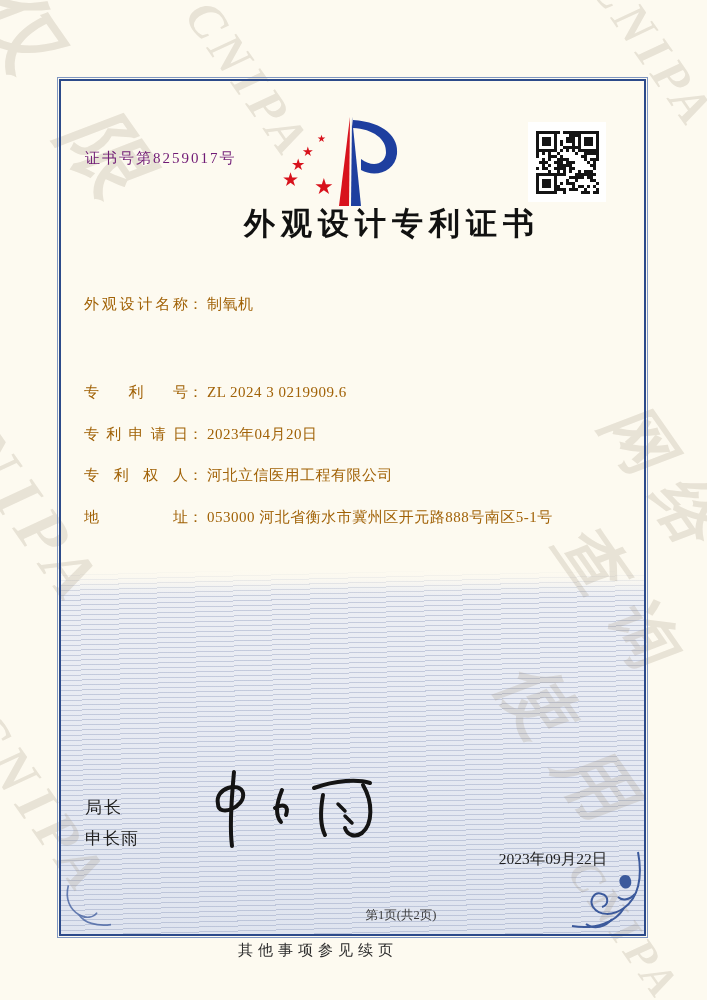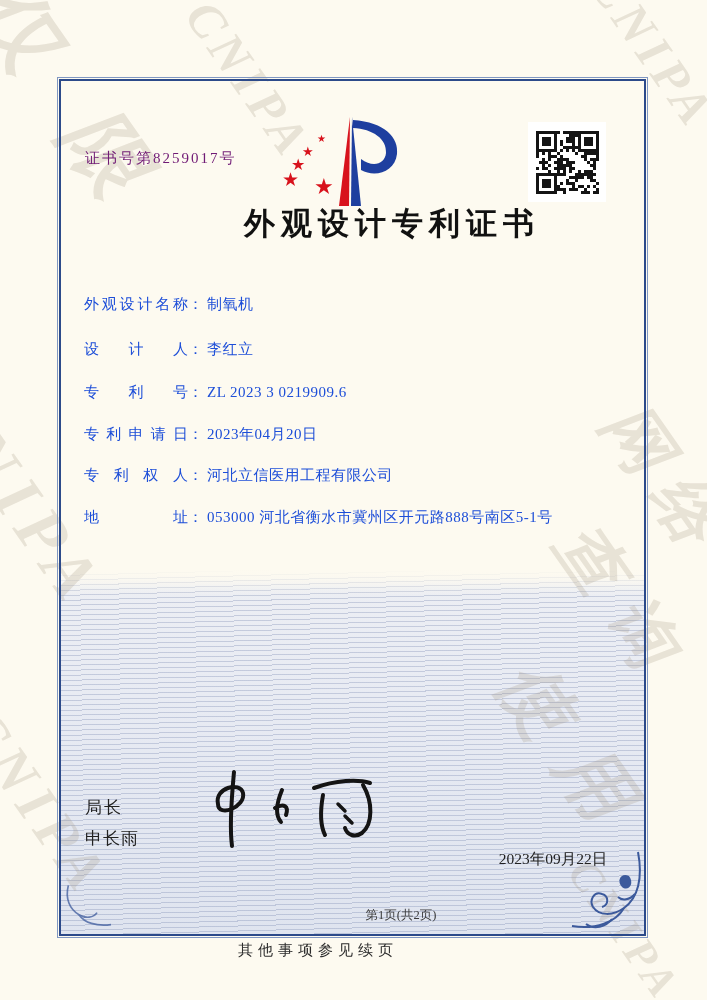--- a/index.html
+++ b/index.html
@@ -29,21 +29,21 @@
       background:linear-gradient(#fdfaf0, rgba(253,250,240,0));}
   
   .cert-no{position:absolute;left:85px;top:113px;font-size:15px;letter-spacing:2px;color:#701a75;z-index:3;margin-top:36px;}
   .logo{position:absolute;left:333px;top:116px;z-index:3;}
   .star{position:absolute;color:#d8121c;line-height:1;z-index:3;}
   .qr-box{position:absolute;left:528px;top:122px;width:78px;height:80px;background:#fff;z-index:3;
           display:flex;align-items:center;justify-content:center;}
   .title{position:absolute;left:57px;top:203px;width:670px;text-align:center;font-size:31px;font-weight:bold;
          letter-spacing:6px;color:#111;z-index:3;}
   
-  .field-row{position:absolute;left:84px;width:560px;font-size:15px;color:#1d4ed8;z-index:3;white-space:nowrap;}
+  .field-row{position:absolute;left:84px;width:560px;font-size:15px;color:#a16207;z-index:3;white-space:nowrap;}
   .lbl{display:inline-block;width:104px;text-align:justify;text-align-last:justify;}
   .colon{display:inline-block;margin:0 4px 0 0;}
   .val{letter-spacing:.5px;}
   .grant-group2{position:absolute;left:281px;top:0;}
   
   .para{position:absolute;left:84px;width:540px;font-size:14.5px;line-height:21.5px;text-indent:2.2em;
         color:#262626;z-index:3;text-align:justify;}
   
   .director-title{position:absolute;left:85px;top:796px;font-size:17px;letter-spacing:2px;z-index:3;}
   .director-name{position:absolute;left:85px;top:827px;font-size:17px;letter-spacing:1px;z-index:3;}
@@ -333,25 +333,22 @@
         <rect x="57" y="60" width="3" height="3" fill="#141414"></rect>
         <rect x="60" y="60" width="3" height="3" fill="#141414"></rect>
       </svg>
   </div>
 
   <div class="title">外观设计专利证书</div>
 
   <div class="field-row" style="top:295px;">
     <span class="lbl">外观设计名称</span><span class="colon">：</span><span class="val">制氧机</span>
   </div>
-  <div class="field-row" style="top:340px;">
-    <span class="lbl">设计人</span><span class="colon">：</span><span class="val">李红立</span>
-  </div>
   <div class="field-row" style="top:383px;">
-    <span class="lbl">专利号</span><span class="colon">：</span><span class="val">ZL 2023 3 0219909.6</span>
+    <span class="lbl">专利号</span><span class="colon">：</span><span class="val">ZL 2024 3 0219909.6</span>
   </div>
   <div class="field-row" style="top:425px;">
     <span class="lbl">专利申请日</span><span class="colon">：</span><span class="val">2023年04月20日</span>
   </div>
   <div class="field-row" style="top:466px;">
     <span class="lbl">专利权人</span><span class="colon">：</span><span class="val">河北立信医用工程有限公司</span>
   </div>
   <div class="field-row" style="top:508px;">
     <span class="lbl">地址</span><span class="colon">：</span><span class="val">053000 河北省衡水市冀州区开元路888号南区5-1号</span>
   </div>

